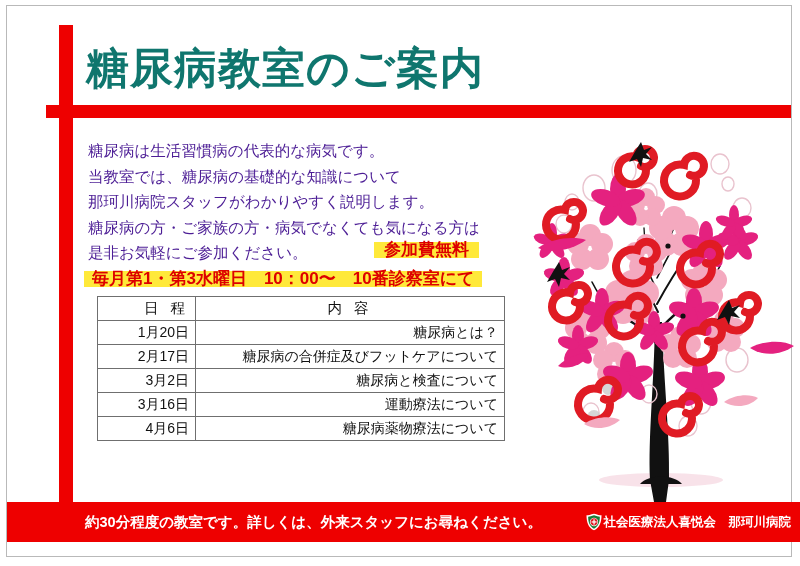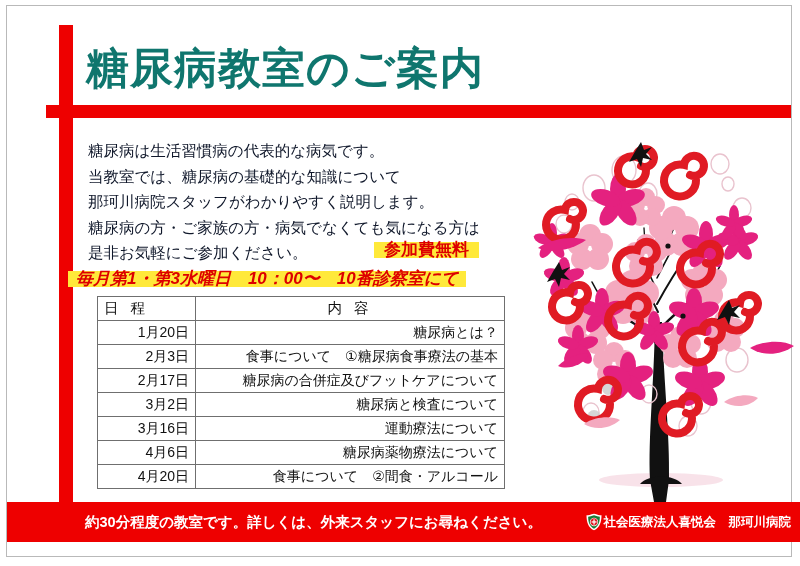--- a/index.html
+++ b/index.html
@@ -58,21 +58,21 @@
     line-height: 1;
     white-space: nowrap;
   }
   
   .body-text {
     position: absolute;
     left: 88px;
     top: 138px;
     width: 450px;
     font-size: 15.5px;
-    color: #0f172a;
+    color: #4c1d95;
     line-height: 25.5px;
   }
   .body-text div {
     white-space: nowrap;
   }
   
   .hl-free {
     position: absolute;
     left: 374px;
     top: 238px;
@@ -84,56 +84,55 @@
        rgba(255,255,255,0) 0%,
        rgba(255,255,255,0) 18%,
        #ffe93a 18%,
        #ffe93a 82%,
        rgba(255,255,255,0) 82%);
     padding: 2px 10px;
     line-height: 1.15;
   }
   .hl-schedule {
     position: absolute;
-    left: 68px;
+    left: 84px;
     top: 267px;
     font-size: 17px;
     font-weight: bold;
     color: #dd0000;
     white-space: nowrap;
     background: linear-gradient(to bottom,
        rgba(255,255,255,0) 0%,
        rgba(255,255,255,0) 16%,
        #ffe93a 16%,
        #ffe93a 84%,
        rgba(255,255,255,0) 84%);
     padding: 2px 8px;
     line-height: 1.2;
-    font-style: italic;
   }
   
   .sched-table {
     position: absolute;
     left: 97px;
     top: 296px;
     width: 408px;
     border-collapse: collapse;
     table-layout: fixed;
   }
   .sched-table td, .sched-table th {
     border: 1px solid #6f6f6f;
     font-size: 14px;
     color: #111111;
     font-weight: normal;
     height: 24px;
     padding: 0 6px;
     box-sizing: border-box;
   }
   .sched-table th {
-    text-align: left;
+    text-align: right;
     letter-spacing: 4px;
     font-size: 14.5px;
   }
   .col-date { width: 98px; text-align: right; }
   .col-topic { text-align: right; padding-left: 9px; }
   
   .footer {
     position: absolute;
     left: 7px;
     top: 502px;
@@ -206,42 +205,34 @@
         <th class="col-date">日 程</th>
         <th class="col-topic" style="text-align:center;">内 容</th>
       </tr>
     </thead>
     <tbody>
       <tr>
         <td class="col-date">1月20日</td>
         <td class="col-topic">糖尿病とは？</td>
       </tr>
       <tr>
-        <td class="col-date">2月3日</td>
-        <td class="col-topic">食事について　①糖尿病食事療法の基本</td>
-      </tr>
-      <tr>
         <td class="col-date">2月17日</td>
         <td class="col-topic">糖尿病の合併症及びフットケアについて</td>
       </tr>
       <tr>
         <td class="col-date">3月2日</td>
         <td class="col-topic">糖尿病と検査について</td>
       </tr>
       <tr>
         <td class="col-date">3月16日</td>
         <td class="col-topic">運動療法について</td>
       </tr>
       <tr>
         <td class="col-date">4月6日</td>
         <td class="col-topic">糖尿病薬物療法について</td>
-      </tr>
-      <tr>
-        <td class="col-date">4月20日</td>
-        <td class="col-topic">食事について　②間食・アルコール</td>
       </tr>
     </tbody>
   </table>
 
   <svg class="tree" viewBox="0 0 272 366">
     <ellipse cx="133" cy="344" rx="62" ry="7" fill="#f6d8e2" opacity="0.75"></ellipse>
 
     <g stroke="#111111" fill="none" stroke-linecap="round">
       <path d="M133 340 C131 280 130 230 128 185" stroke-width="4"></path>
       <path d="M129 208 C115 192 100 182 84 176" stroke-width="2.4"></path>

